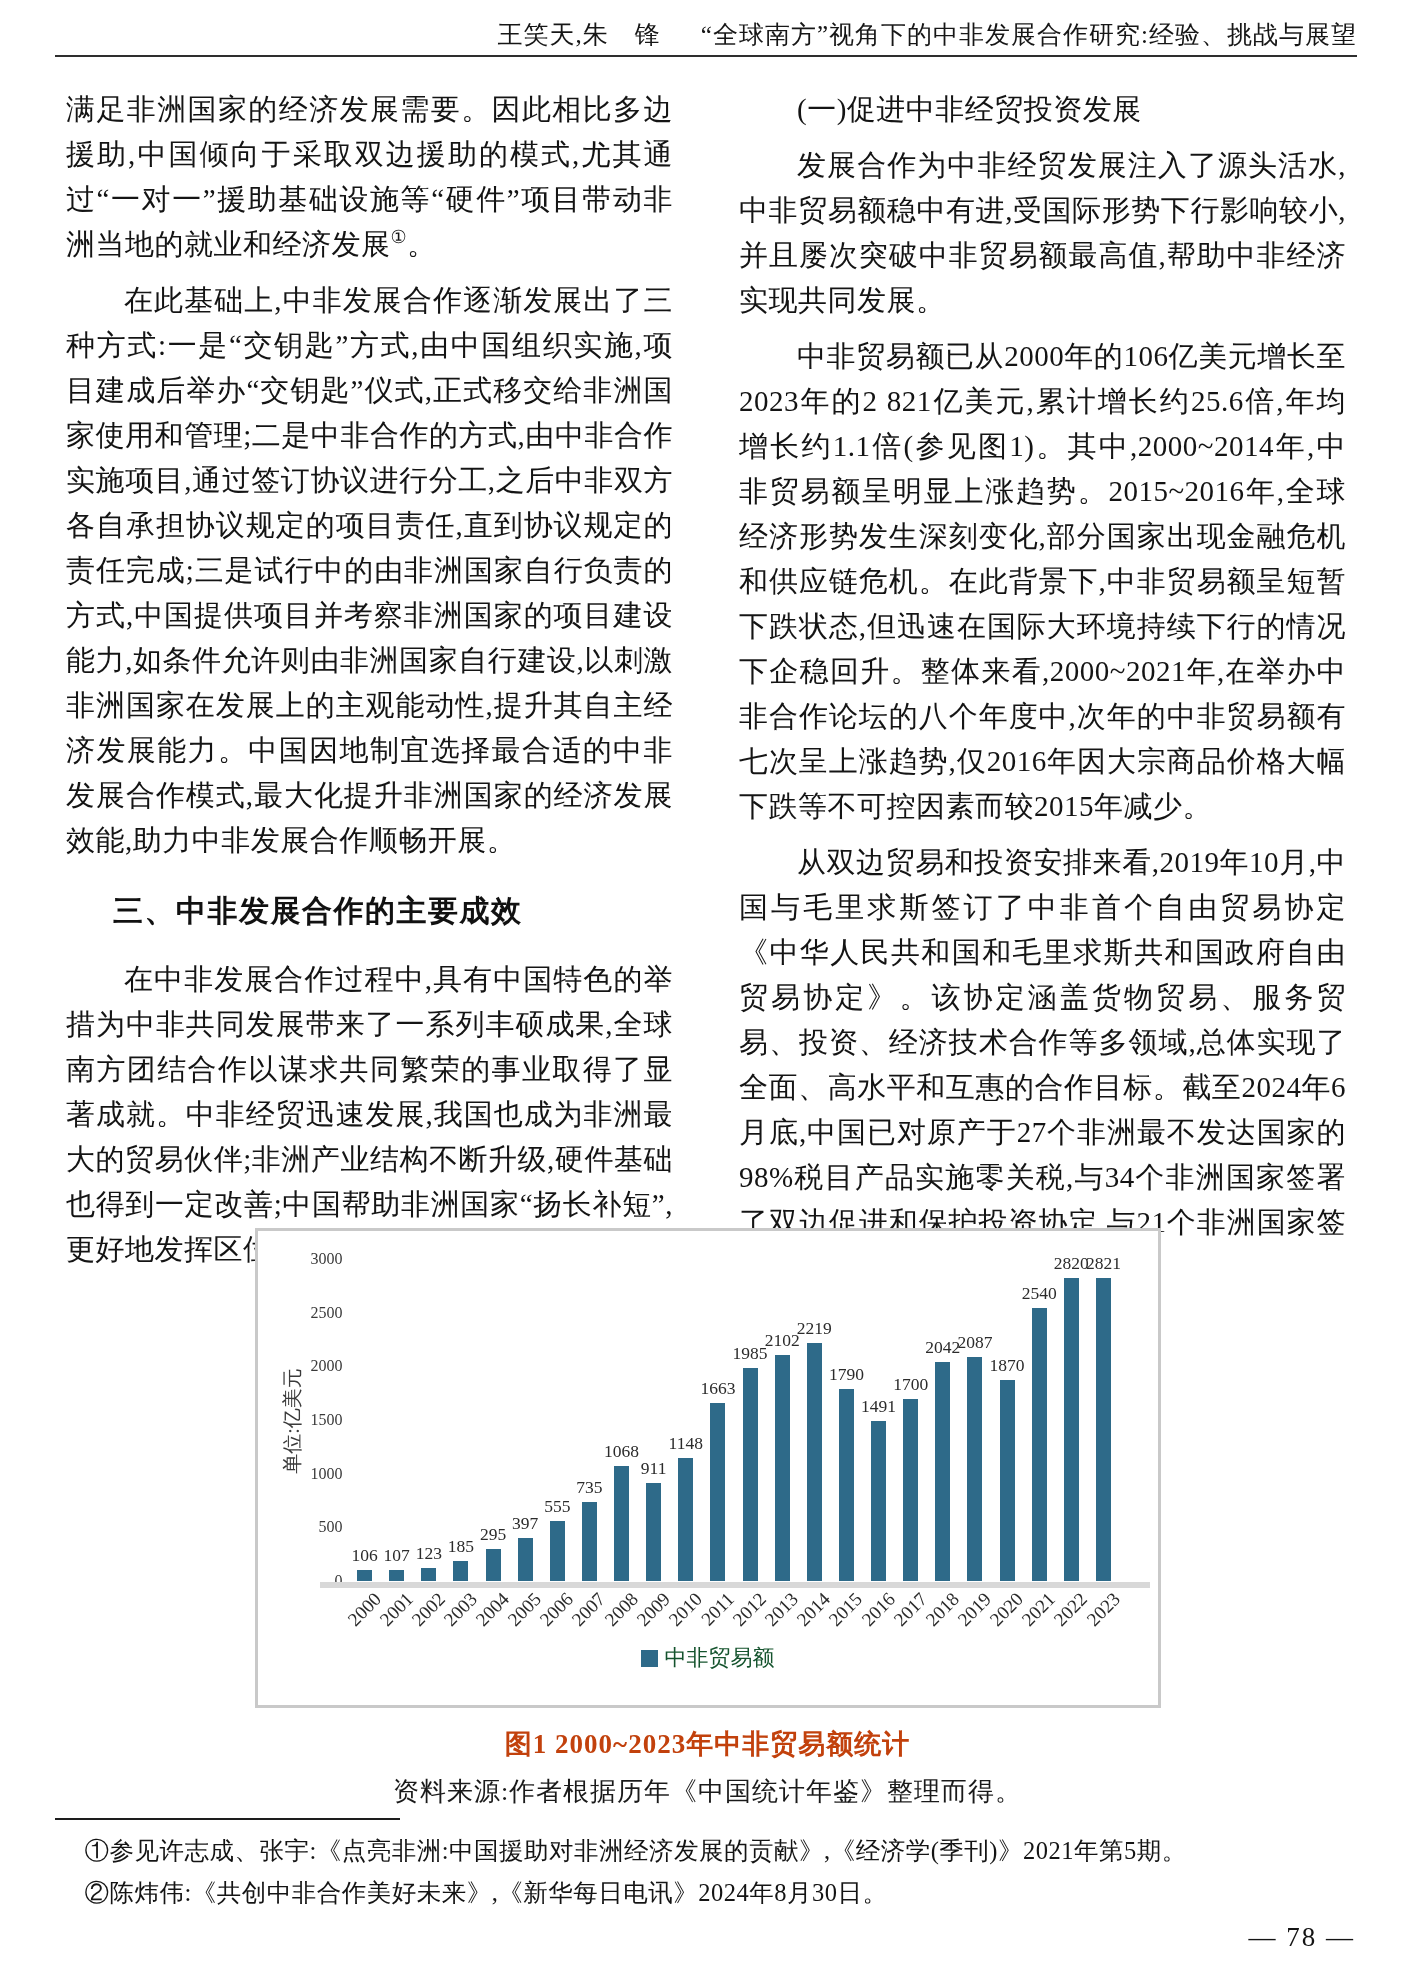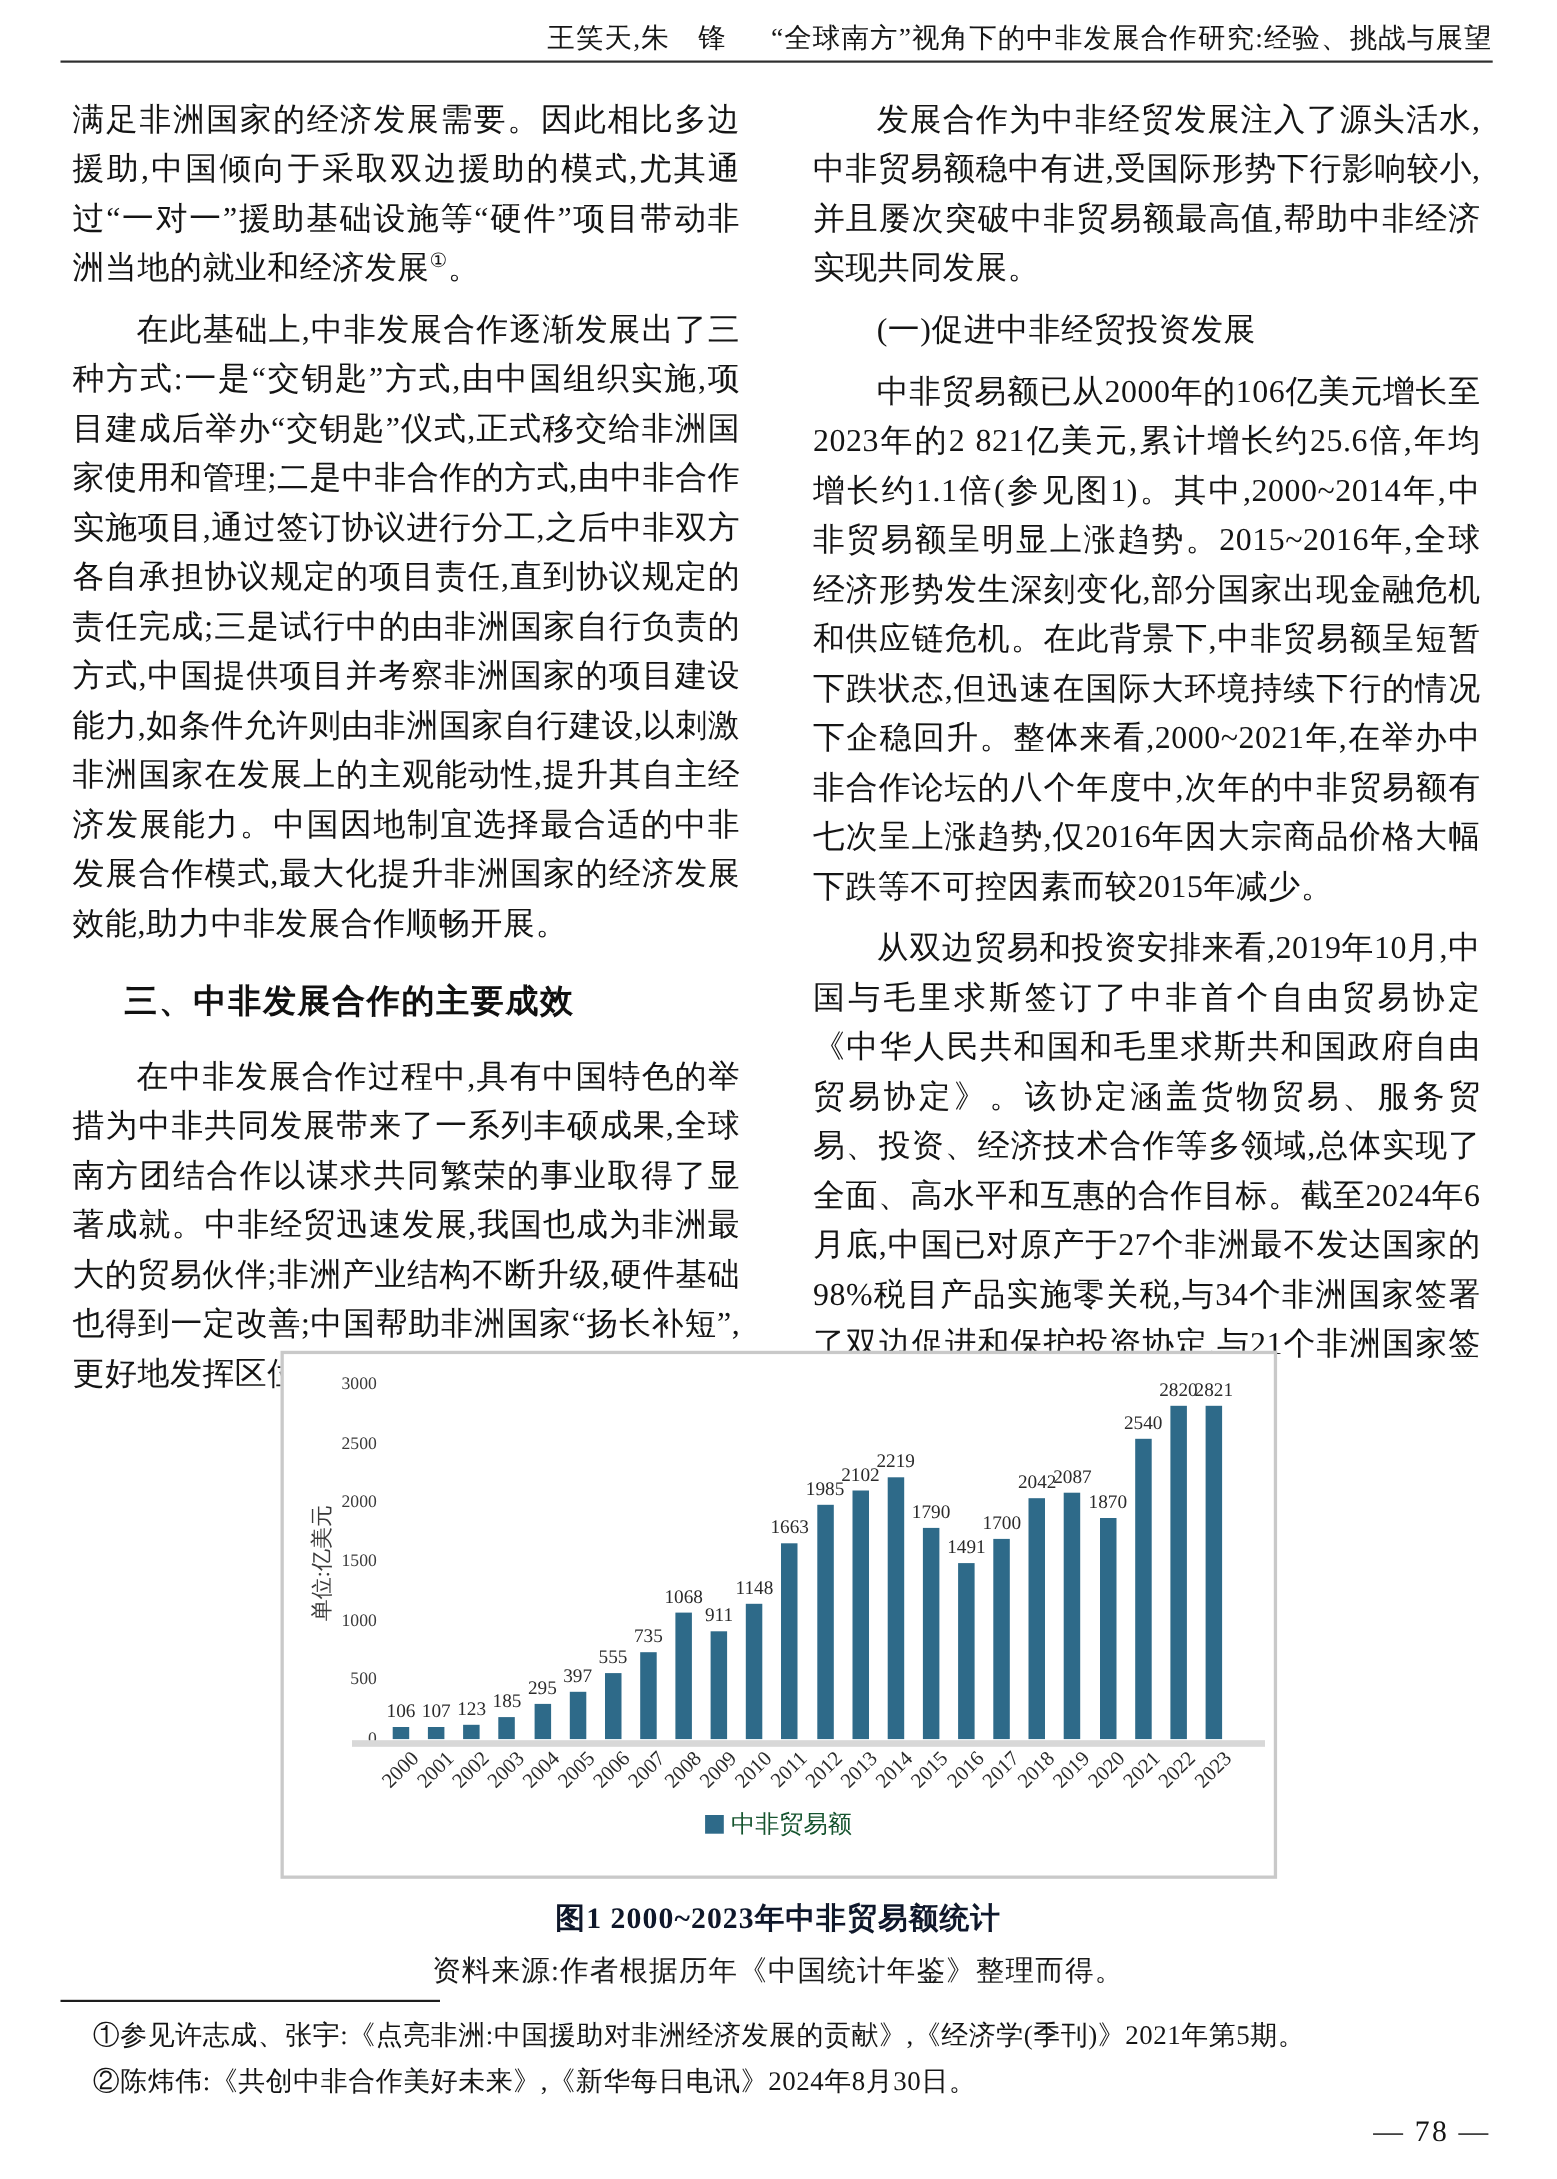--- a/index.html
+++ b/index.html
@@ -83,21 +83,21 @@
     position:absolute; left:0; right:0; bottom:32px;
     display:flex; justify-content:center; align-items:center;
     font-size:22px; color:#14532d;
   }
   .legend-swatch {
     display:inline-block; width:17px; height:17px;
     background:var(--bar,#2e6a89); margin-right:7px;
   }
   .fig-caption {
     margin-top:18px; text-align:center;
-    font-size:27px; font-weight:600; color:#0f172a; letter-spacing:1px;
+    font-size:27px; font-weight:600; color:#c2410c; letter-spacing:1px;
   }
   .fig-source {
     margin-top:12px; text-align:center;
     font-size:26px; font-weight:normal; color:#1a1a1a; letter-spacing:1px;
   }
 
   
   .fn-rule {
     position:absolute; top:1818px; left:55px; width:345px;
     border-top:2px solid #1d1d1d;
@@ -125,22 +125,22 @@
   <div class="head-rule"></div>
 
   <div class="columns">
     <section class="col col-left">
       <p class="noindent">满足非洲国家的经济发展需要。因此相比多边援助,中国倾向于采取双边援助的模式,尤其通过“一对一”援助基础设施等“硬件”项目带动非洲当地的就业和经济发展<sup>①</sup>。</p>
       <p>在此基础上,中非发展合作逐渐发展出了三种方式:一是“交钥匙”方式,由中国组织实施,项目建成后举办“交钥匙”仪式,正式移交给非洲国家使用和管理;二是中非合作的方式,由中非合作实施项目,通过签订协议进行分工,之后中非双方各自承担协议规定的项目责任,直到协议规定的责任完成;三是试行中的由非洲国家自行负责的方式,中国提供项目并考察非洲国家的项目建设能力,如条件允许则由非洲国家自行建设,以刺激非洲国家在发展上的主观能动性,提升其自主经济发展能力。中国因地制宜选择最合适的中非发展合作模式,最大化提升非洲国家的经济发展效能,助力中非发展合作顺畅开展。</p>
       <h2 class="section-heading">三、中非发展合作的主要成效</h2>
       <p>在中非发展合作过程中,具有中国特色的举措为中非共同发展带来了一系列丰硕成果,全球南方团结合作以谋求共同繁荣的事业取得了显著成就。中非经贸迅速发展,我国也成为非洲最大的贸易伙伴;非洲产业结构不断升级,硬件基础也得到一定改善;中国帮助非洲国家“扬长补短”,更好地发挥区位优势进而发展经济。</p>
     </section>
     <section class="col col-right">
+      <p>(一)促进中非经贸投资发展</p>
       <p>发展合作为中非经贸发展注入了源头活水,中非贸易额稳中有进,受国际形势下行影响较小,并且屡次突破中非贸易额最高值,帮助中非经济实现共同发展。</p>
-      <p>(一)促进中非经贸投资发展</p>
       <p>中非贸易额已从2000年的106亿美元增长至2023年的2 821亿美元,累计增长约25.6倍,年均增长约1.1倍(参见图1)。其中,2000~2014年,中非贸易额呈明显上涨趋势。2015~2016年,全球经济形势发生深刻变化,部分国家出现金融危机和供应链危机。在此背景下,中非贸易额呈短暂下跌状态,但迅速在国际大环境持续下行的情况下企稳回升。整体来看,2000~2021年,在举办中非合作论坛的八个年度中,次年的中非贸易额有七次呈上涨趋势,仅2016年因大宗商品价格大幅下跌等不可控因素而较2015年减少。</p>
       <p>从双边贸易和投资安排来看,2019年10月,中国与毛里求斯签订了中非首个自由贸易协定《中华人民共和国和毛里求斯共和国政府自由贸易协定》。该协定涵盖货物贸易、服务贸易、投资、经济技术合作等多领域,总体实现了全面、高水平和互惠的合作目标。截至2024年6月底,中国已对原产于27个非洲最不发达国家的98%税目产品实施零关税,与34个非洲国家签署了双边促进和保护投资协定,与21个非洲国家签署了避免双重征税协定<sup>②</sup>。</p>
     </section>
   </div>
 
   <figure class="chart-figure">
     <div class="chart-box" id="chart-box">
       <div class="ylabel">单位:亿美元</div>
       <div class="plot" id="plot">
           <div class="ytick" style="top: 311px;">0</div>

